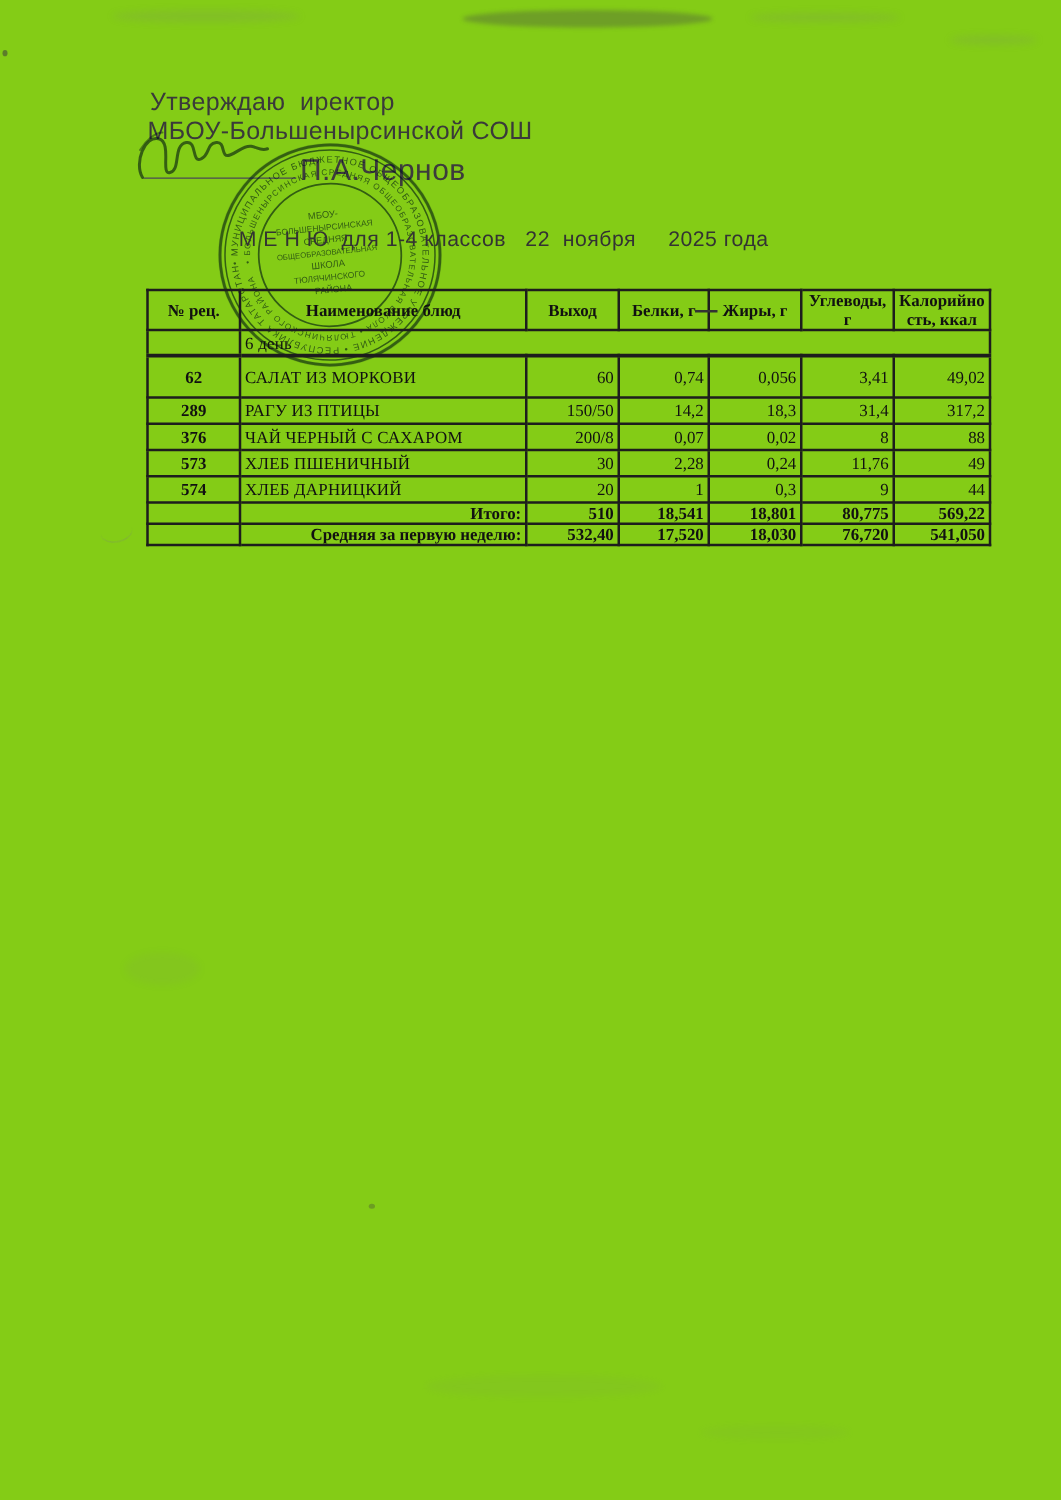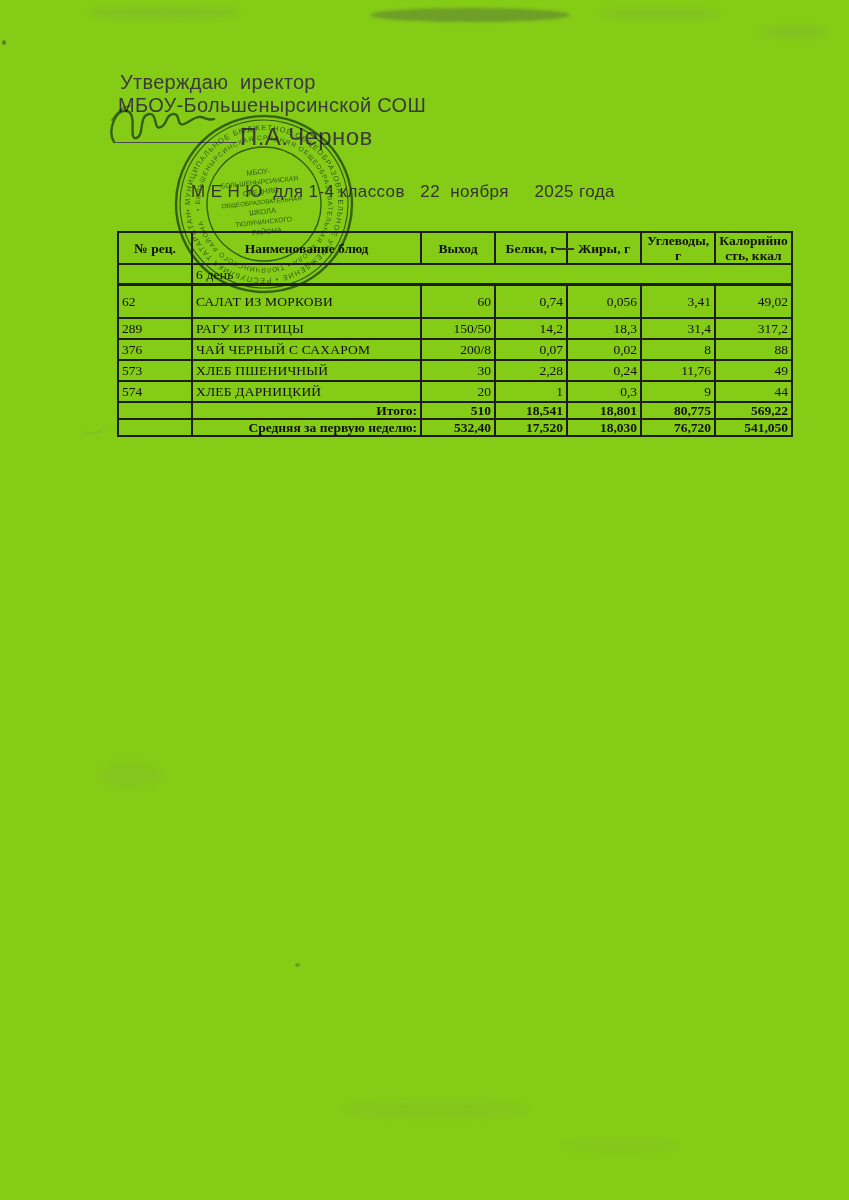--- a/index.html
+++ b/index.html
@@ -42,21 +42,21 @@
     line-height:15px;
     vertical-align:middle;
     overflow:hidden;
   }
   table.menu th{
     font-weight:bold;
     text-align:center;
     height:30px;
     overflow-wrap:anywhere;
   }
-  td.num{text-align:left;padding-right:2px;}
+  td.num{text-align:center;padding-right:2px;font-weight:bold;}
   td.name{text-align:left;padding-left:4px;letter-spacing:.2px;}
   td.val{text-align:right;margin-left:16px;}
   tr.week-row td{height:18px;text-align:left;}
   tr.day-row td{height:18px;text-align:left;border-bottom:3px solid #1d1d1d;}
   tr.dish-tall td{height:31px;}
   tr.dish td{height:19px;}
   tr.total-row td{height:15px;font-weight:bold;}
   td.total-label{text-align:right;padding-right:4px;}
 
   

